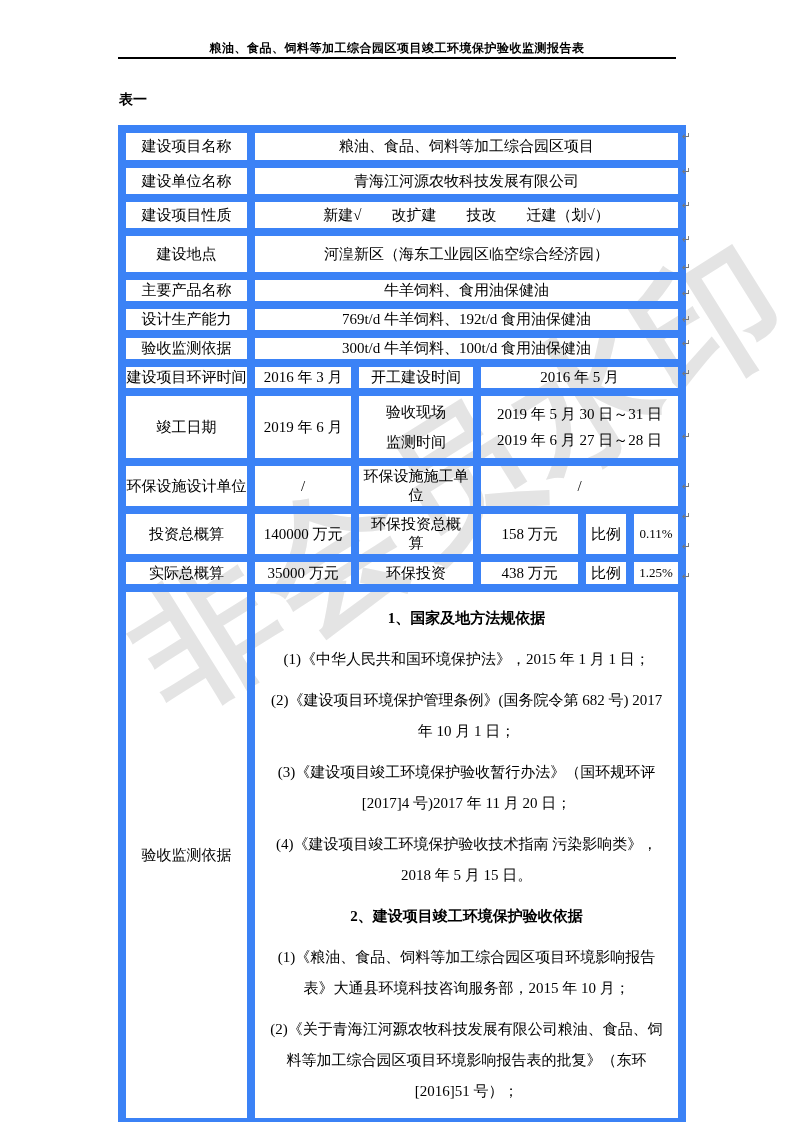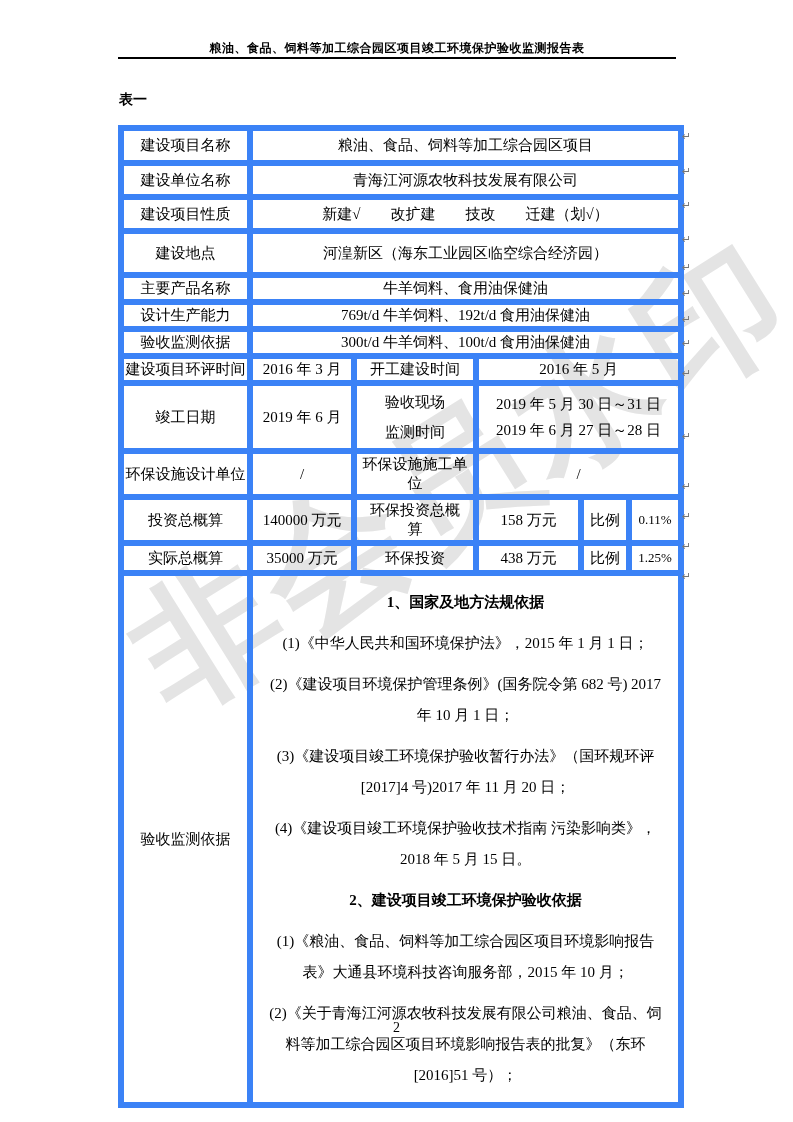--- a/index.html
+++ b/index.html
@@ -34,21 +34,21 @@
   }
   
   table.report {
     position: absolute; left: 118px; top: 125px;
     width: 560px; height: 888px;
     border-collapse: collapse; table-layout: fixed;
     z-index: 1; background: transparent;
     font-size: 15px;
   }
   table.report td {
-    border: 6px solid #3b82f6;
+    border: 8px solid #3b82f6;
     text-align: center; vertical-align: middle;
     padding: 1px 4px; overflow: hidden;
     background: transparent;
   }
   td.al { text-align: left; }
   td.pl { padding-left: 7px; }
   .l2 { display: block; line-height: 24px; }
   .dl { display: block; line-height: 26px; text-align: center; }
   td.deps-cell { vertical-align: top; text-align: left; padding: 6px 8px 0 9px; }
   .deps-cell p { margin: 10px; line-height: 31px; font-size: 15px; }

